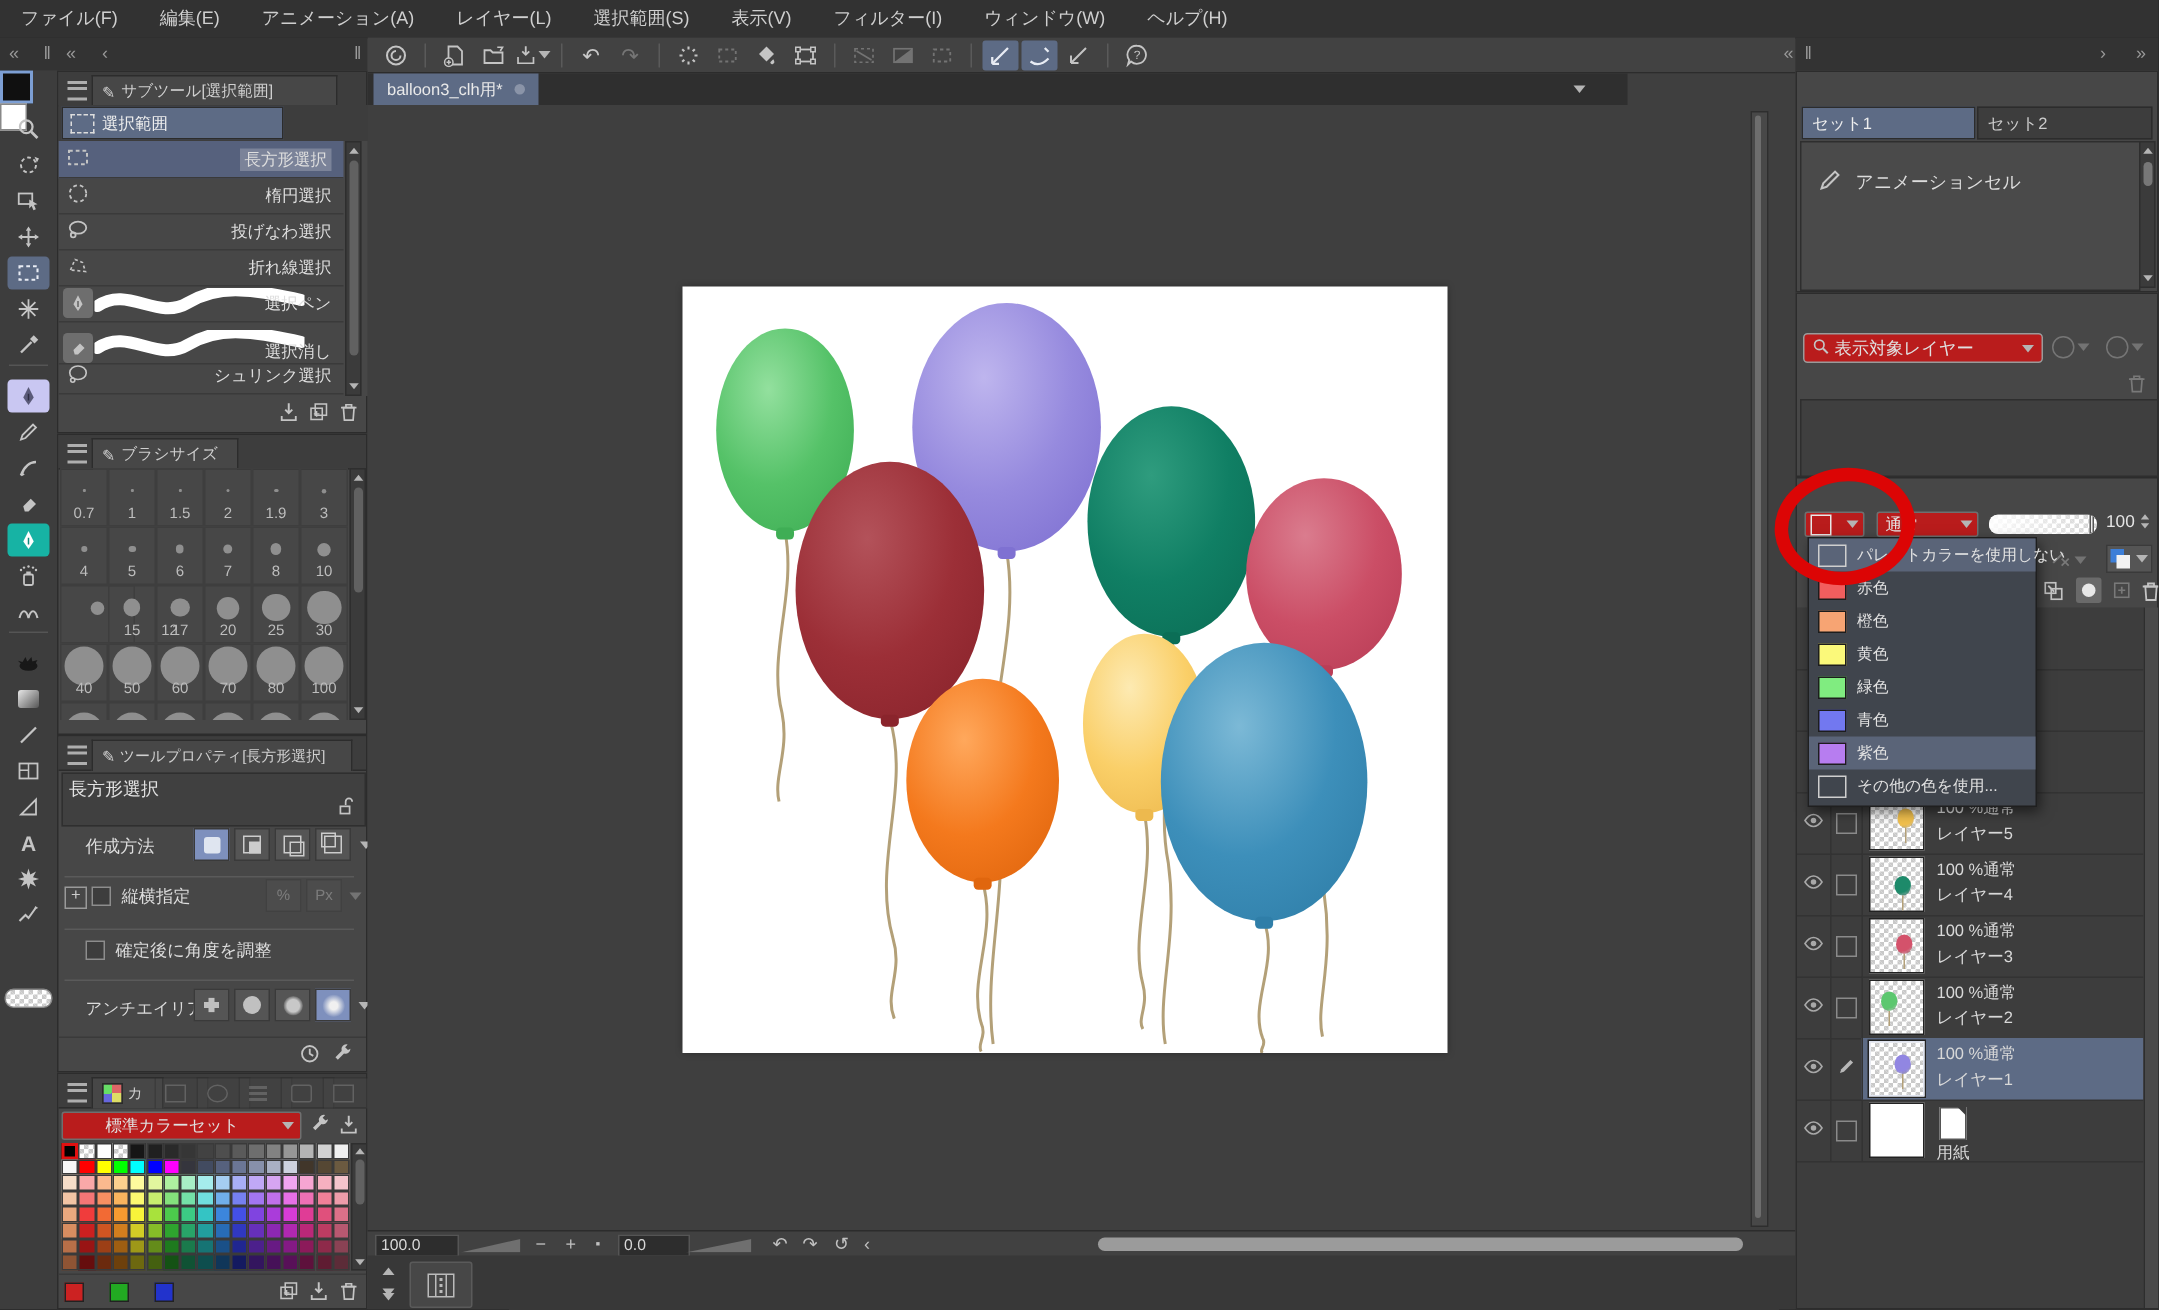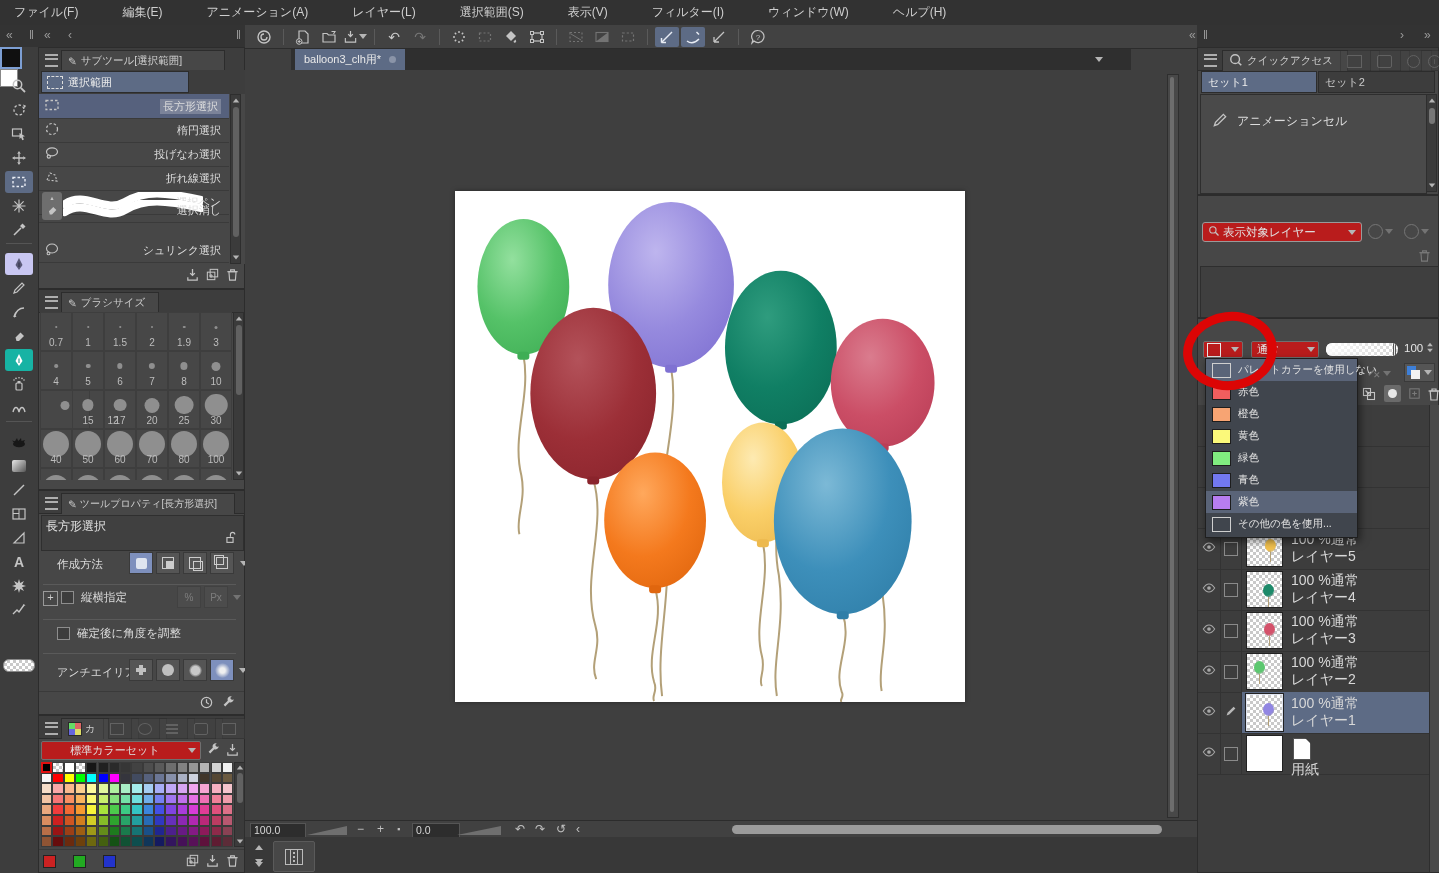--- a/index.html
+++ b/index.html
@@ -1,20 +1,20 @@
 <!DOCTYPE html>
 <html><head>
 <meta charset="utf-8">
 <style>
   html,body{margin:0;padding:0;background:#222;}
   #root{position:relative;width:1439px;height:873px;overflow:hidden;background:#3a3a3a;
         font-family:"Liberation Sans",sans-serif;color:#cfcfcf;font-size:12px;-webkit-font-smoothing:antialiased;}
   .abs{position:absolute;}
   
-  #menubar{left:0;top:0;width:1439px;height:25px;background:#323232;display:flex;align-items:center;border-bottom:1px solid #272727;gap:16px;}
+  #menubar{left:0;top:0;width:1439px;height:25px;background:#323232;display:flex;align-items:center;border-bottom:1px solid #272727;}
   .menu-item{padding:0 14px;color:#cfcfcf;font-size:12px;line-height:25px;cursor:default;}
   .hdrstrip{height:22px;background:#333;color:#8f8f8f;font-size:11px;}
   .hstrip-ic{position:absolute;top:3px;color:#9a9a9a;font-size:12px;}
   
   #main-toolbar{left:245px;top:25px;width:952px;height:24px;background:#424242;display:flex;align-items:center;padding-left:6px;box-sizing:border-box;border-bottom:1px solid #2c2c2c;}
   .tb-ic{width:24px;height:20px;display:flex;align-items:center;justify-content:center;margin:0 1px;border-radius:2px;}
   .tb-ic.on{background:#5d6b85;}
   .tb-ic.dim{opacity:.38;}
   .tb-sep{width:1px;height:16px;background:#5a5a5a;margin:0 6px;}
   
@@ -47,39 +47,39 @@
   
   .tp-btn{width:24px;height:22px;background:#555;border:1px solid #3a3a3a;display:flex;align-items:center;justify-content:center;box-sizing:border-box;}
   .tp-btn.sel{background:#7e90bd;}
   .cb{width:13px;height:13px;border:1px solid #8d8d8d;background:#3d3d3d;box-sizing:border-box;}
   .tp-sep{position:absolute;left:4px;right:8px;height:1px;background:#5a5a5a;}
   
   .cs-cell{position:absolute;width:11.3px;height:10.6px;box-sizing:border-box;border:0.5px solid #3a3a3a;}
   .checker{background:#fff;background-image:linear-gradient(45deg,#c9c9c9 25%,transparent 25%,transparent 75%,#c9c9c9 75%),linear-gradient(45deg,#c9c9c9 25%,transparent 25%,transparent 75%,#c9c9c9 75%);background-size:6px 6px;background-position:0 0,3px 3px;}
   
   #docarea{left:245px;top:49px;width:952px;height:824px;background:#3f3f3f;}
-  #tabbar{position:absolute;left:0;top:0;width:840px;height:21px;background:#2f2f2f;margin-left:46px;}
+  #tabbar{position:absolute;left:0;top:0;width:840px;height:21px;background:#2f2f2f;}
   #doctab{position:absolute;left:4px;top:0;height:21px;background:#5d6b85;display:flex;align-items:center;padding:0 9px;font-size:11px;color:#e9e9e9;}
   #viewport{position:absolute;left:0;top:21px;width:952px;height:750px;overflow:hidden;}
   #paper{position:absolute;left:210px;top:121px;width:510px;height:511px;background:#fff;box-shadow:0 0 5px rgba(0,0,0,.35);}
   #statusrow{position:absolute;left:0;top:771px;width:952px;height:17px;background:#414141;border-top:1px solid #2c2c2c;font-size:11px;color:#c4c4c4;}
   .numbox{position:absolute;top:2px;height:13px;background:#2d2d2d;border:1px solid #555;color:#d8d8d8;font-size:10.5px;padding:0 3px;box-sizing:content-box;line-height:13px;}
   .wedge{position:absolute;top:5px;height:9px;background:#6f6f6f;clip-path:polygon(0 100%,100% 0,100% 100%);}
   .sglyph{position:absolute;top:1px;color:#c0c0c0;font-size:12px;line-height:15px;}
   #bottombar{position:absolute;left:0;top:788px;width:952px;height:36px;background:#383838;}
   
   .set-tab{position:absolute;height:22px;box-sizing:border-box;border:1px solid #2c2c2c;display:flex;align-items:center;padding-left:6px;font-size:11px;}
   .qa-item{position:absolute;left:4px;width:222px;height:40px;display:flex;align-items:center;color:#dcdcdc;font-size:12px;}
   
   .lay-row{position:absolute;left:0;width:231px;height:41px;border-bottom:1px solid #333;}
   .lay-row .hl{position:absolute;left:43px;right:0;top:0;bottom:0;background:#5d6b85;}
   .eye-c{position:absolute;left:0;top:0;width:22px;height:41px;border-right:1px solid #333;display:flex;align-items:center;justify-content:center;}
   .chk-c{position:absolute;left:22px;top:0;width:21px;height:41px;border-right:1px solid #333;display:flex;align-items:center;justify-content:center;}
   .thumb{position:absolute;left:48px;top:2px;width:37px;height:37px;border:1px solid #222;box-sizing:border-box;}
-  .lay-txt{position:absolute;left:93px;top:3px;font-size:14px;color:#d8d8d8;line-height:17px;}
+  .lay-txt{position:absolute;left:93px;top:3px;font-size:11px;color:#d8d8d8;line-height:17px;}
   
   #palette-menu{left:1205px;top:358px;width:151px;height:178px;background:#40454d;border:1px solid #1f1f1f;box-shadow:2px 3px 8px rgba(0,0,0,.5);z-index:40;}
   .pm-item{position:relative;height:22px;display:flex;align-items:center;padding-left:6px;font-size:10.5px;color:#e2e2e2;white-space:nowrap;}
   .pm-item.hl{background:#5a6478;}
   .pm-sw{width:17px;height:13px;border:1px solid #1d1d1d;margin-right:7px;flex:none;}
   .pm-sw.none{background:transparent;border:1px solid #cfcfcf;}
   #red-circle{left:1183px;top:312px;width:76px;height:60px;border:9px solid #dc0505;border-radius:50%;transform:rotate(-7deg);z-index:50;}
   .combo{background:#b91c1c;border:1px solid #6f6f6f;border-radius:2px;display:flex;align-items:center;box-sizing:border-box;}
   .dim{opacity:.4;}
 </style>
@@ -392,21 +392,21 @@
             <svg width="14" height="14" viewBox="0 0 16 16">
               <path d="M8 2l3.5 7L8 14 4.5 9z" fill="#c4c4c4"></path>
               <line x1="8" y1="6.5" x2="8" y2="11" stroke="#555" stroke-width="1"></line>
             </svg>
           </div>
           <div style="position: absolute; left: 24px; top: 2px; width: 140px; height: 20px;"><svg width="140" height="20" viewBox="0 0 140 20">
               <path d="M2 12c20-14 40 10 60-2s40-10 76-2" fill="none" stroke="#fff" stroke-width="8" stroke-linecap="round"></path>
             </svg></div>
           <span class="lbl">選択ペン</span>
         </div>
-        <div class="st-row" style="top: 104px;">
+        <div class="st-row" style="top: 124px; align-items: flex-end;">
           <div class="chip">
             <svg width="14" height="14" viewBox="0 0 16 16">
               <path d="M4.5 9.5l5-5L13 8l-5 5H5.5z" fill="#c4c4c4"></path>
             </svg>
           </div>
           <div style="position: absolute; left: 24px; top: 2px; width: 140px; height: 20px;"><svg width="140" height="20" viewBox="0 0 140 20">
               <path d="M2 12c20-14 40 10 60-2s40-10 76-2" fill="none" stroke="#fff" stroke-width="8" stroke-linecap="round"></path>
             </svg></div>
           <span class="lbl">選択消し</span>
         </div>
@@ -974,42 +974,20 @@
           <i style="position:absolute;right:4px;top:0;bottom:0;width:1px;background:#bbb;"></i>
           <i style="position:absolute;left:7px;top:2px;width:2px;height:2px;background:#bbb;"></i>
           <i style="position:absolute;left:7px;top:6px;width:2px;height:2px;background:#bbb;"></i>
           <i style="position:absolute;left:7px;top:10px;width:2px;height:2px;background:#bbb;"></i>
         </span>
       </div>
     </div>
   </div>
 
   <div class="abs panel" style="left:1197px;top:47px;width:242px;height:148px;">
-    <div class="ptab-row">
-      <div class="hamb" style="left:6px;top:6px;"></div>
-      <div class="ptab" style="left:24px;width:112px;">
-        <span id="qicon" style="margin-right:4px;"><svg width="14" height="14" viewBox="0 0 16 16">
-              <circle cx="7" cy="7" r="5" fill="none" stroke="#c4c4c4" stroke-width="1.6"></circle>
-              <line x1="10.5" y1="10.5" x2="14" y2="14" stroke="#c4c4c4" stroke-width="1.8"></line>
-            </svg></span>
-        <span>クイックアクセス</span>
-      </div>
-      <div class="ptab dim" style="left:142px;width:26px;">
-          <span style="width:13px;height:11px;border:1px solid #999;"></span>
-        </div>
-      <div class="ptab dim" style="left:172px;width:26px;">
-          <span style="width:13px;height:11px;border:1px solid #999;border-radius:2px;"></span>
-        </div>
-      <div class="ptab dim" style="left:202px;width:18px;">
-          <span style="width:11px;height:11px;border:1px solid #999;border-radius:50%;"></span>
-        </div>
-      <div class="ptab dim" style="left:223px;width:16px;">
-          <span style="width:11px;height:11px;border:1px solid #999;border-radius:50%;font-size:8px;color:#999;text-align:center;line-height:11px;display:inline-block;">i</span>
-        </div>
-    </div>
     <div class="set-tab" style="left:3px;top:23px;width:116px;background:#5d6b85;color:#eee;">
         <span>セット1</span>
       </div>
     <div class="set-tab" style="left:120px;top:23px;width:117px;background:#3d3d3d;color:#ccc;">
         <span>セット2</span>
       </div>
     <div id="qa-list" class="abs" style="left:2px;top:46px;width:225px;height:98px;background:#4a4a4a;border:1px solid #2e2e2e;">
         <div class="qa-item" style="top: 6px;">
           <span style="margin: 0px 8px 0px 6px;"><svg width="18" height="18" viewBox="0 0 16 16">
               <path d="M3 13l1-3 7-7 2 2-7 7z" fill="none" stroke="#c4c4c4" stroke-width="1.2"></path>

